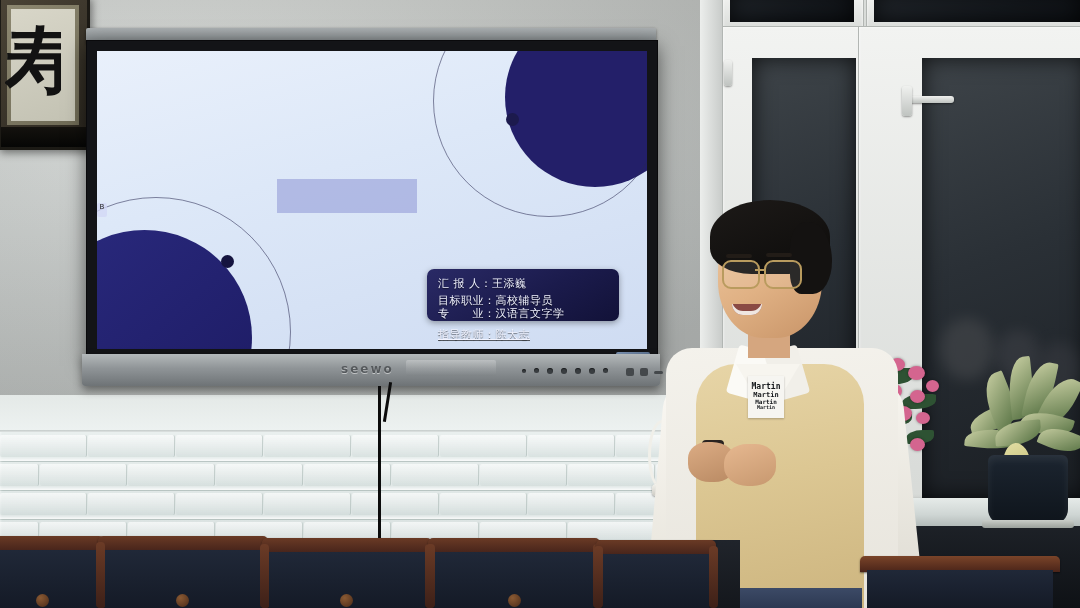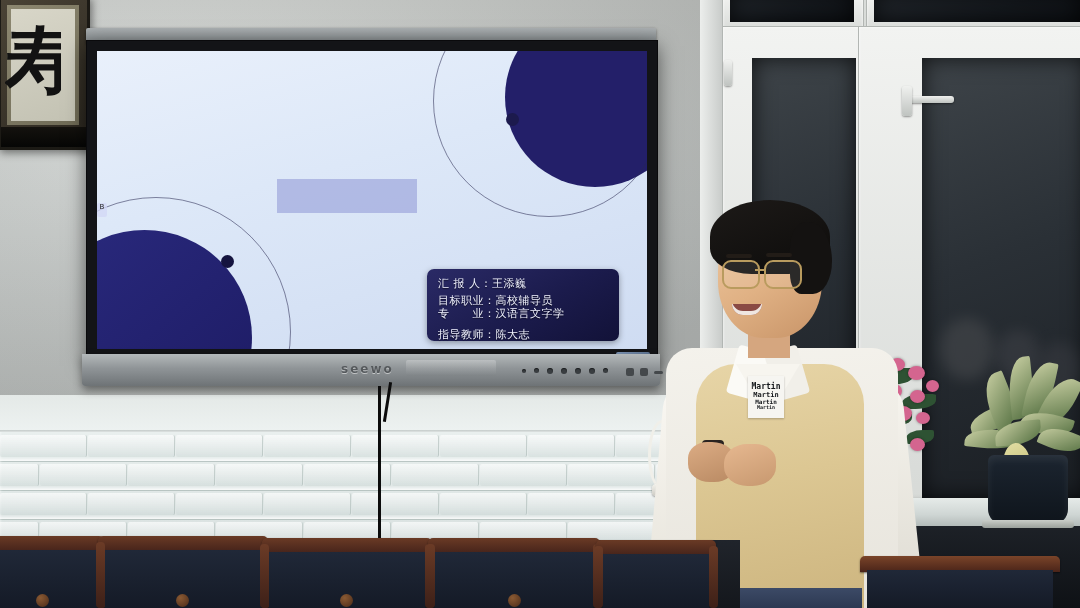--- a/index.html
+++ b/index.html
@@ -116,21 +116,21 @@
     border:1px solid rgba(40,40,80,0.55);}
   .dot-bl{position:absolute;left:124px;top:204px;width:13px;height:13px;border-radius:50%;background:#15143f;}
   .corner-tab{position:absolute;left:0px;top:152px;width:10px;height:14px;
     background:rgba(210,215,245,.75);border-radius:2px;font-size:7px;color:#222;text-align:center;}
 
   .slide-title{position:absolute;left:146px;top:128px;font-size:33px;color:#2b2f44;
     letter-spacing:3px;white-space:nowrap;font-family:"DejaVu Sans","Liberation Sans",sans-serif;}
   .title-hl{position:absolute;left:180px;top:128px;width:140px;height:34px;
     background:rgba(150,158,216,0.62);}
 
-  .infobox{position:absolute;left:330px;top:218px;width:192px;height:72px;
+  .infobox{position:absolute;left:330px;top:218px;width:192px;height:52px;
     background:linear-gradient(150deg,#2a2a66 0%,#1b1b4c 55%,#121238 100%);
     border-radius:7px;box-shadow:0 2px 6px rgba(0,0,0,.35);}
   .infoline{position:absolute;left:11px;color:#f1f3ff;font-size:11px;letter-spacing:.5px;
     white-space:nowrap;text-shadow:0 1px 1px rgba(0,0,0,.6);}
 
   
   .person{position:absolute;left:640px;top:196px;width:300px;height:412px;}
   .neck{position:absolute;left:108px;top:122px;width:42px;height:40px;background:#d5a67f;}
   .head{position:absolute;left:78px;top:14px;width:104px;height:128px;border-radius:48% 48% 44% 44%;
     background:linear-gradient(150deg,#f0cba4 0%,#e0b184 55%,#c89468 100%);}
@@ -333,21 +333,21 @@
         <div class="dot-bl"></div>
 
         <div class="corner-tab">B</div>
 
         <div class="title-hl"></div>
 
         <div class="infobox">
           <div class="infoline" style="top:7px;">汇 报 人：王添巍</div>
           <div class="infoline" style="top:24px;font-family:Liberation Mono, monospace;">目标职业：高校辅导员</div>
           <div class="infoline" style="top:37px;">专　　业：汉语言文字学</div>
-          <div class="infoline" style="top:58px;">指导教师：陈大志</div>
+          <div class="infoline" style="top:58px;text-decoration:underline;">指导教师：陈大志</div>
         </div>
       </div>
     </div>
 
     <div class="sideport"></div>
     <div class="display-bottom-bezel"></div>
     <div class="brand">seewo</div>
     <div class="ir-strip"></div>
 
     <div class="spk" style="left:436px;width:4px;height:4px;top:341px;"></div>

